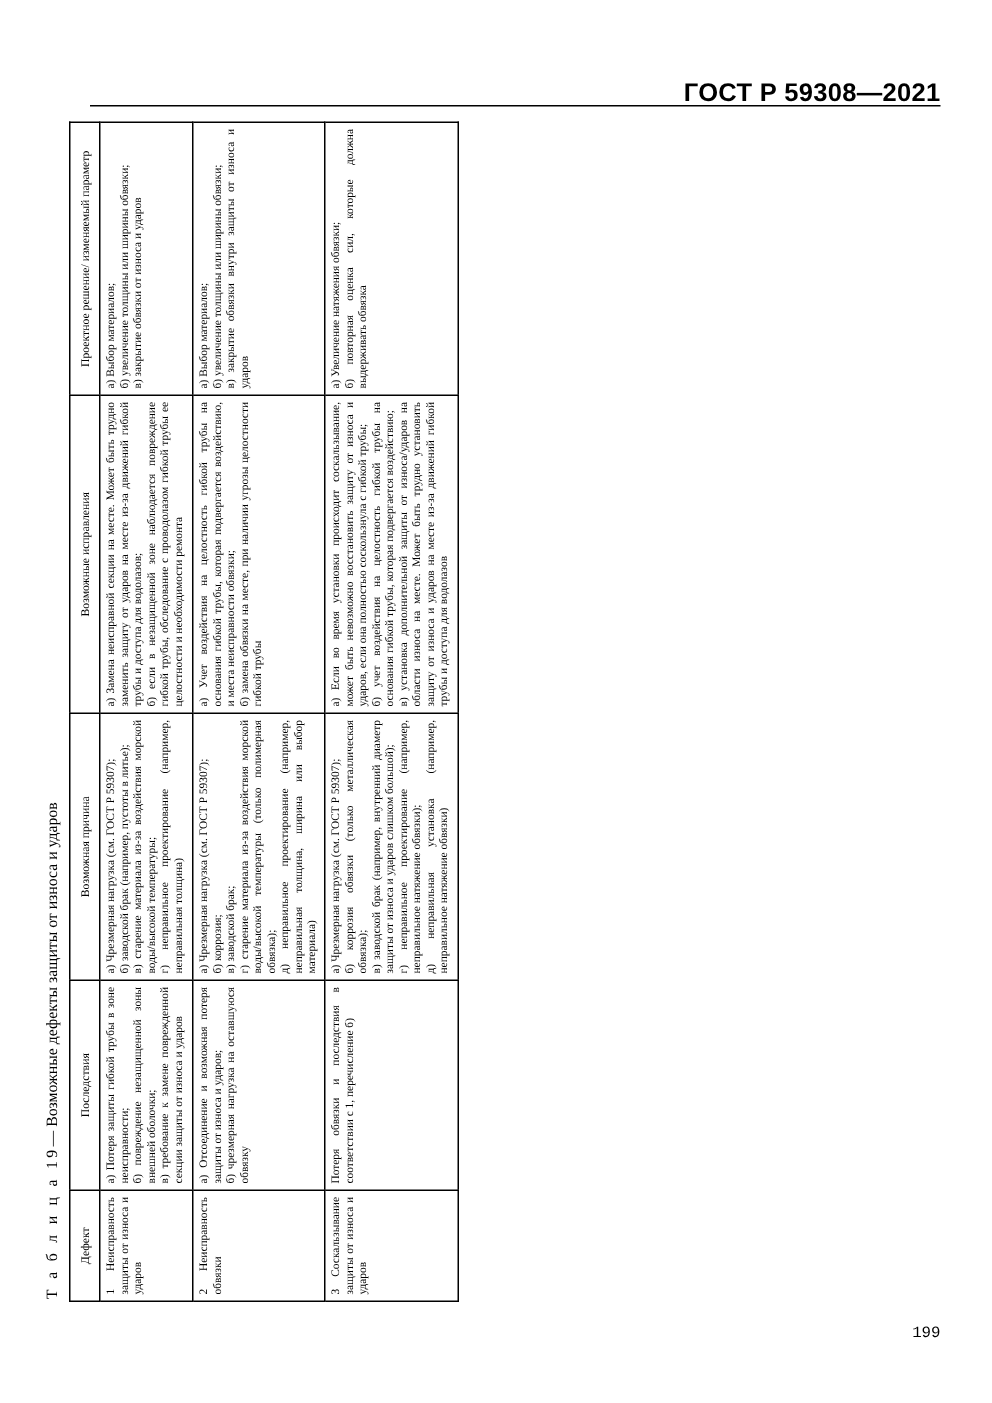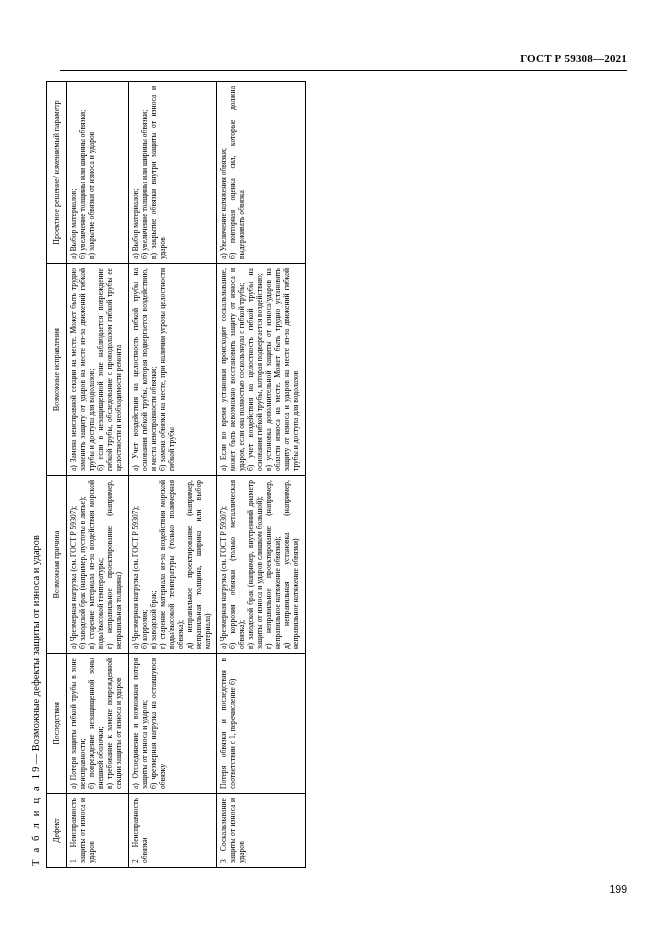--- a/index.html
+++ b/index.html
@@ -14,22 +14,22 @@
     font-family: "Liberation Serif", serif;
     color: #000000;
     overflow: hidden;
   }
 
   
   .std-header {
     position: absolute;
     top: 52px;
     right: 34px;
-    font-family: Liberation Serif, serif;
-    font-size: 11px;
+    font-family: Liberation Sans, sans-serif;
+    font-size: 17px;
     font-weight: bold;
     letter-spacing: 0.2px;
   }
   .std-header-rule {
     position: absolute;
     top: 70px;
     left: 60px;
     right: 34px;
     border-bottom: 1.6px solid #000;
   }
@@ -101,21 +101,21 @@
   table.defects td p + p { margin-top: 0; }
   td.col-defect p {
     text-align: left;
   }
 
   
   .page-num {
     position: absolute;
     bottom: 40px;
     right: 34px;
-    font-family: Liberation Sans, sans-serif;
+    font-family: Liberation Mono, monospace;
     font-size: 10.5px;
   }
 </style>
 </head>
 <body>
 
 <div class="std-header">ГОСТ Р 59308—2021</div>
 <div class="std-header-rule"></div>
 
 <div class="rot-wrap">

